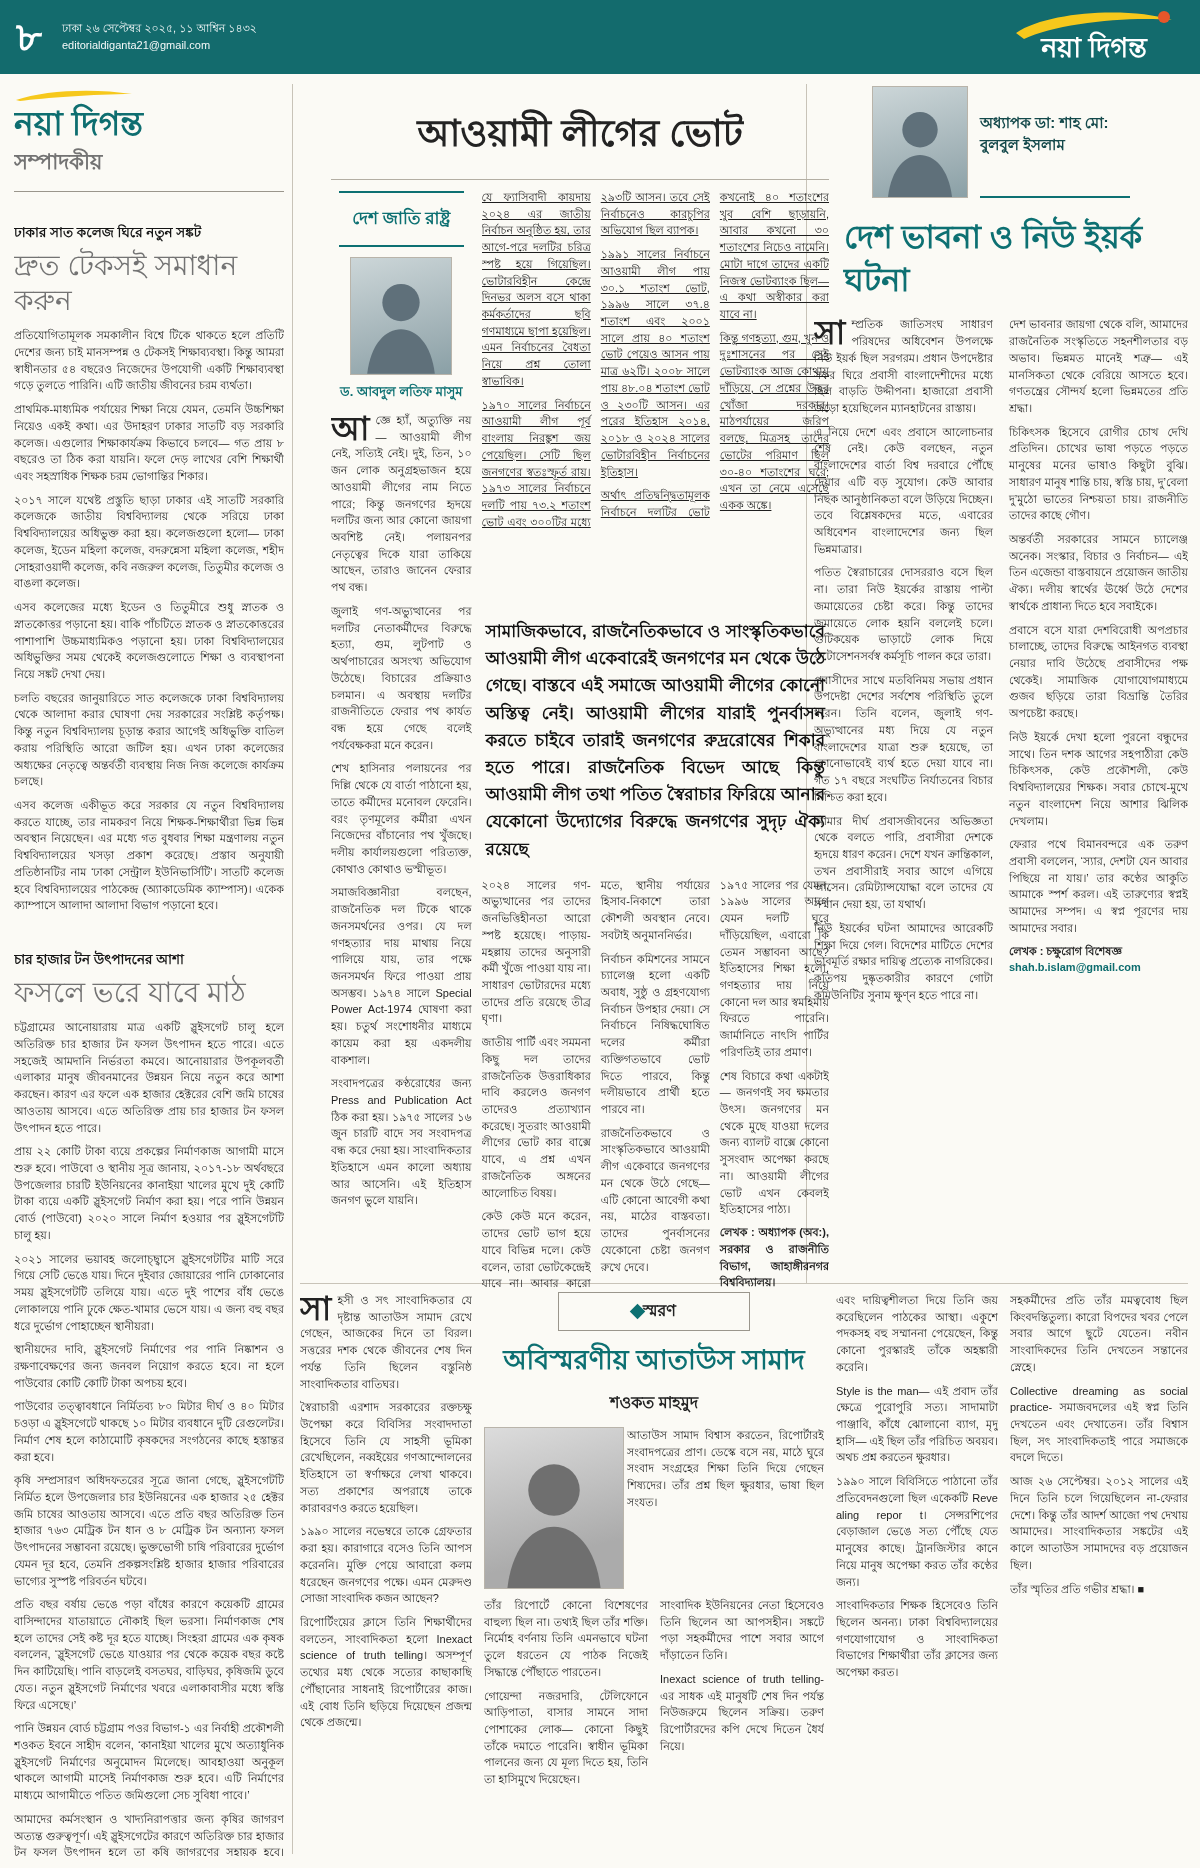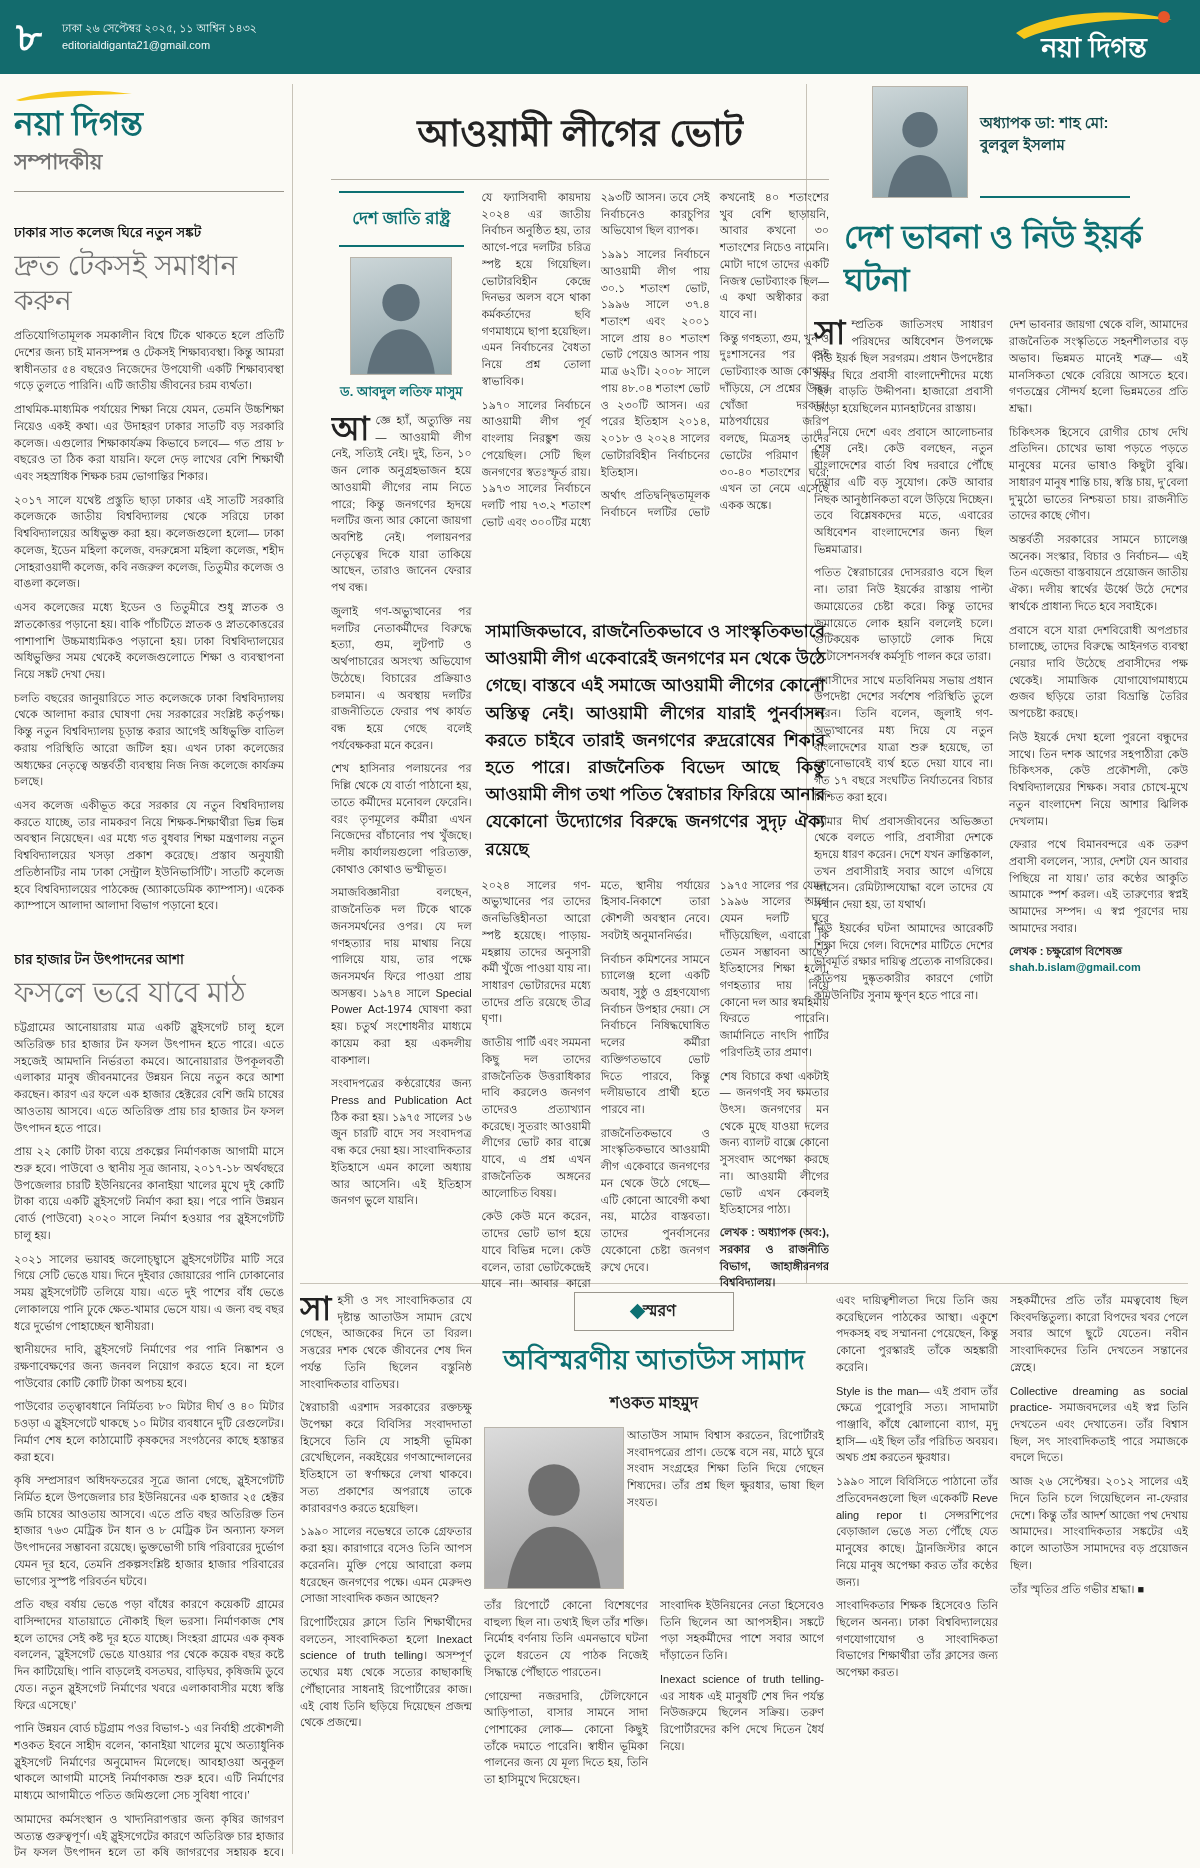--- a/index.html
+++ b/index.html
@@ -56,21 +56,21 @@
     background:linear-gradient(165deg,#ccd6d8 0%,#9fb0b5 70%,#8aa0a6 100%);
     border:1px solid #b9b4aa; color:#5f707a; overflow:hidden; position:relative;
   }
   .photo svg { position:absolute; left:0; bottom:0; width:100%; height:92%; }
   .photo.gray { background:linear-gradient(165deg,#dcdcdc 0%,#ababab 75%); color:#6f6f6f; }
   .author-photo { width:102px; height:118px; margin:0 auto; }
   .auth-name { color:#0d7072; font-weight:bold; font-size:13px; text-align:center; margin:7px 0 9px; }
   .col-a-text { flex:1; overflow:hidden; }
   .col-bcd { flex:1; display:flex; flex-direction:column; }
   .cols3 { column-count:3; column-gap:10px; }
-  .pre-quote { height:415px; overflow:hidden; }
+  .pre-quote { height:415px; overflow:hidden;text-decoration:underline; }
   .quote {
     font-size:17px; font-weight:bold; line-height:1.6; text-align:justify;
     color:#121212; padding:12px 4px; margin:2px 0;
   }
   .post-quote { flex:1; overflow:hidden; }
   
   .right { position:absolute; left:814px; top:84px; width:374px; height:1199px; overflow:hidden; }
   .right-top { display:flex; gap:12px; justify-content:center; padding:2px 8px 0; }
   .rt-photo { width:96px; height:112px; }
   .rt-name {
@@ -83,21 +83,21 @@
   }
   .right-body { column-count:2; column-gap:16px; height:880px; overflow:hidden; }
   
   .band { position:absolute; left:300px; top:1292px; width:888px; height:562px; display:flex; gap:12px; }
   .bc1 { width:172px; overflow:hidden; }
   .bmid { width:340px; overflow:hidden; }
   .bc4 { width:162px; overflow:hidden; }
   .bc5 { flex:1; overflow:hidden; }
   .sm-label {
     display:flex; align-items:center; justify-content:center; 
-    border:1px solid #9a968c; width:160px; margin:0 auto 8px; padding:5px 0;
+    border:1px solid #9a968c; width:192px; margin:0 auto 8px; padding:5px 0;
     font-weight:bold; font-size:16px; color:#222;
   }
   .diamond { width:11px; height:11px; background:#0d7072; transform:rotate(45deg); }
   .sm-head { text-align:center; font-size:27px; font-weight:bold; color:#0d7072; margin:2px 0 6px; }
   .sm-byline { text-align:center; font-weight:bold; font-size:16px; color:#232323; margin-bottom:10px; }
   .sm-row { display:flex; gap:3px; }
   .sm-photo { width:140px; height:162px; flex:none; }
   .sm-beside { flex:1; overflow:hidden; }
   .sm-rest { column-count:2; column-gap:12px; height:280px; overflow:hidden; margin-top:8px; }
 </style>

